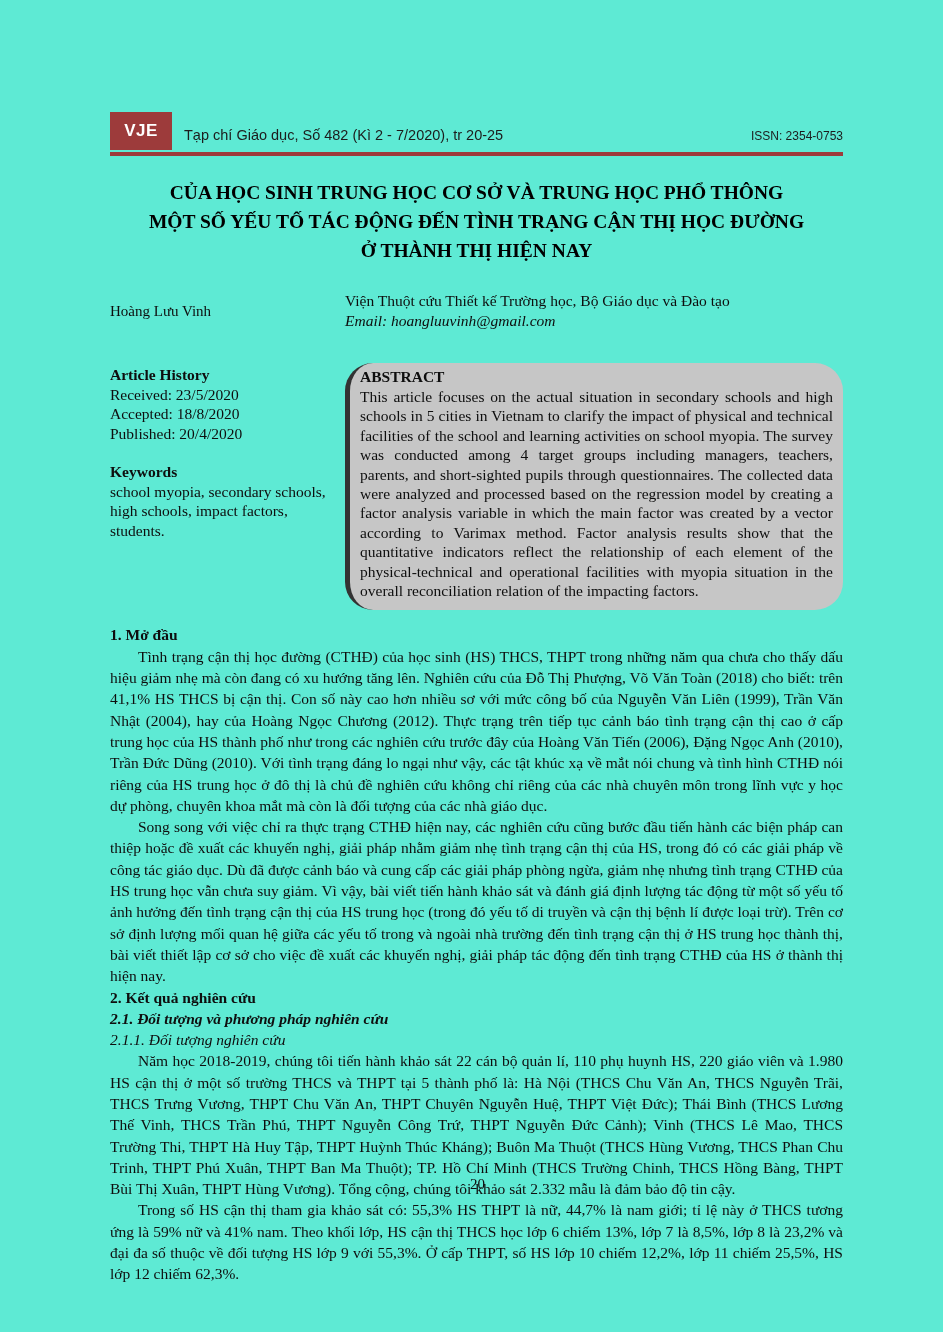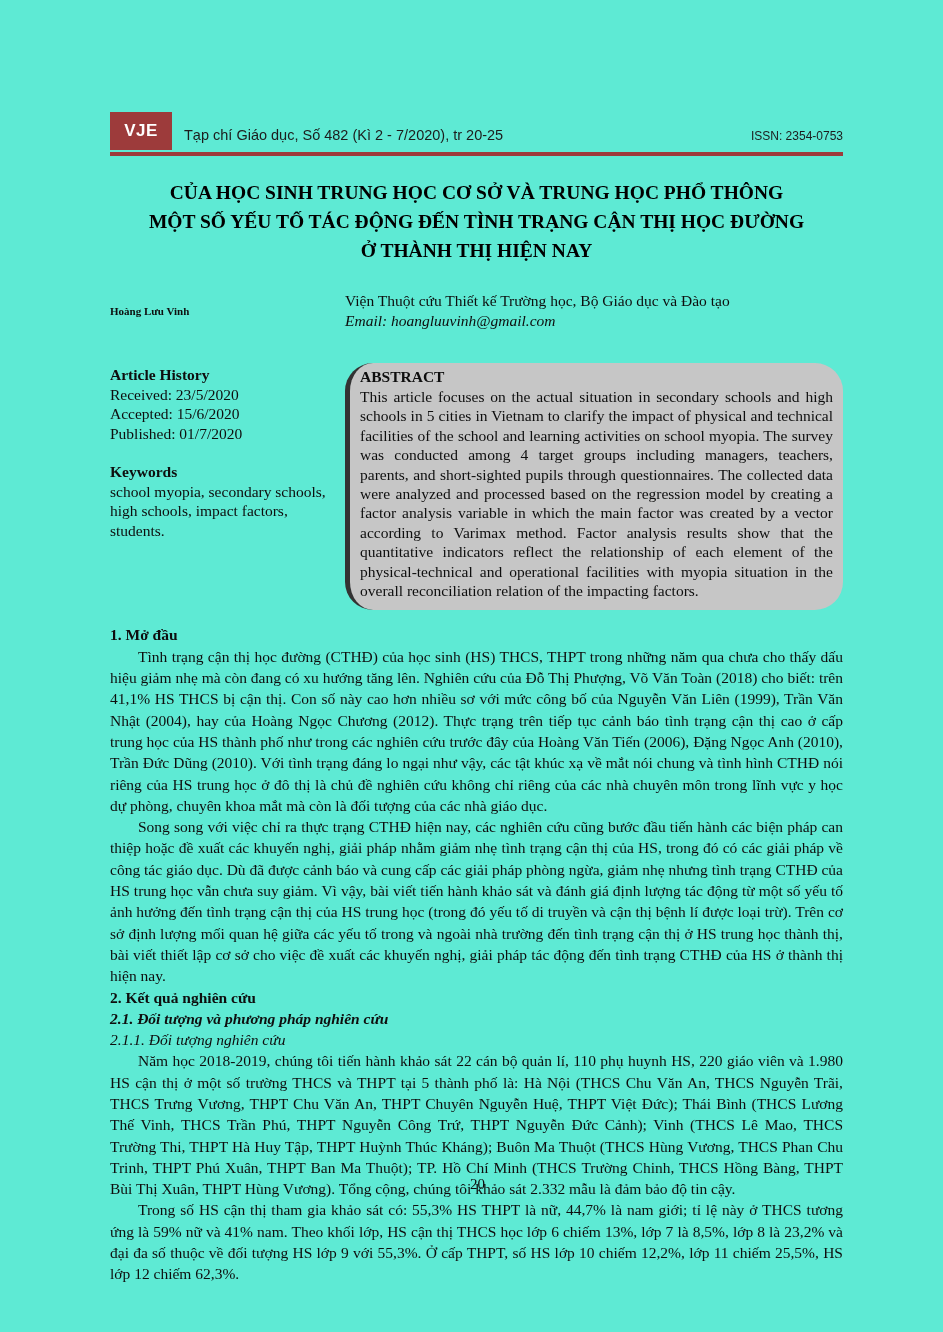--- a/index.html
+++ b/index.html
@@ -67,22 +67,22 @@
   .paper-title span { display: block; }
 
   
   .author-row {
     display: grid;
     grid-template-columns: 235px 1fr;
     margin-top: 26px;
     align-items: center;
   }
   .author-name {
-    font-weight: bold;
-    font-size: 11px;
+    font-weight: normal;
+    font-size: 15px;
   }
   .affiliation-block { font-size: 15.5px; line-height: 20px; }
   .email-line { font-style: italic; }
 
   
   .meta-row {
     display: grid;
     grid-template-columns: 235px 1fr;
     margin-top: 32px;
   }
@@ -153,22 +153,22 @@
     <div class="affiliation-block">
       <div>Viện Thuột cứu Thiết kế Trường học, Bộ Giáo dục và Đào tạo</div>
       <div class="email-line">Email: hoangluuvinh@gmail.com</div>
     </div>
   </div>
 
   <div class="meta-row">
     <div class="meta-left">
       <div class="meta-heading">Article History</div>
       <div>Received: 23/5/2020</div>
-      <div>Accepted: 15/6/2020</div>
-      <div>Published: 01/7/2020</div>
+      <div>Accepted: 18/8/2020</div>
+      <div>Published: 20/4/2020</div>
       <div class="meta-heading keywords-heading">Keywords</div>
       <div>school myopia, secondary schools, high schools, impact factors, students.</div>
     </div>
     <div class="abstract-box">
       <div class="abstract-title">ABSTRACT</div>
       <div class="abstract-text">This article focuses on the actual situation in secondary schools and high schools in 5 cities in Vietnam to clarify the impact of physical and technical facilities of the school and learning activities on school myopia. The survey was conducted among 4 target groups including managers, teachers, parents, and short-sighted pupils through questionnaires. The collected data were analyzed and processed based on the regression model by creating a factor analysis variable in which the main factor was created by a vector according to Varimax method. Factor analysis results show that the quantitative indicators reflect the relationship of each element of the physical-technical and operational facilities with myopia situation in the overall reconciliation relation of the impacting factors.</div>
     </div>
   </div>
 
   <div class="body-text">

